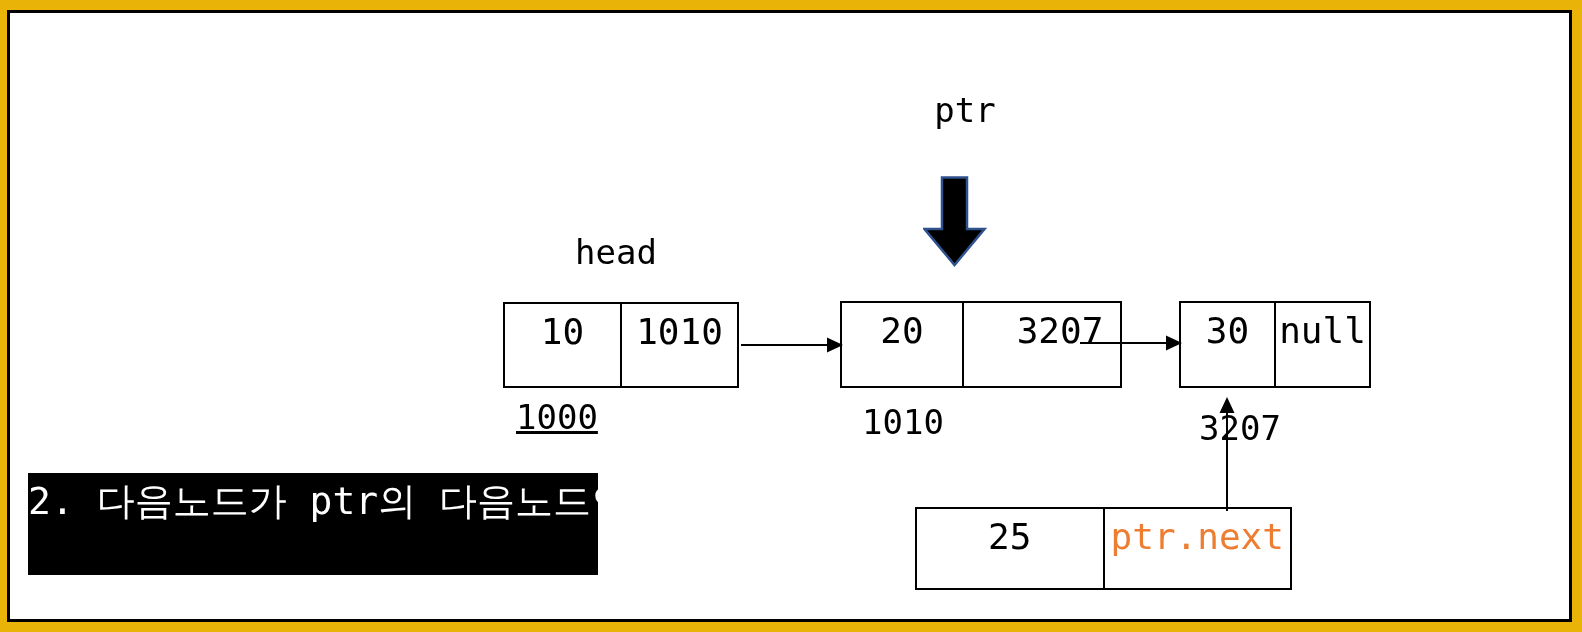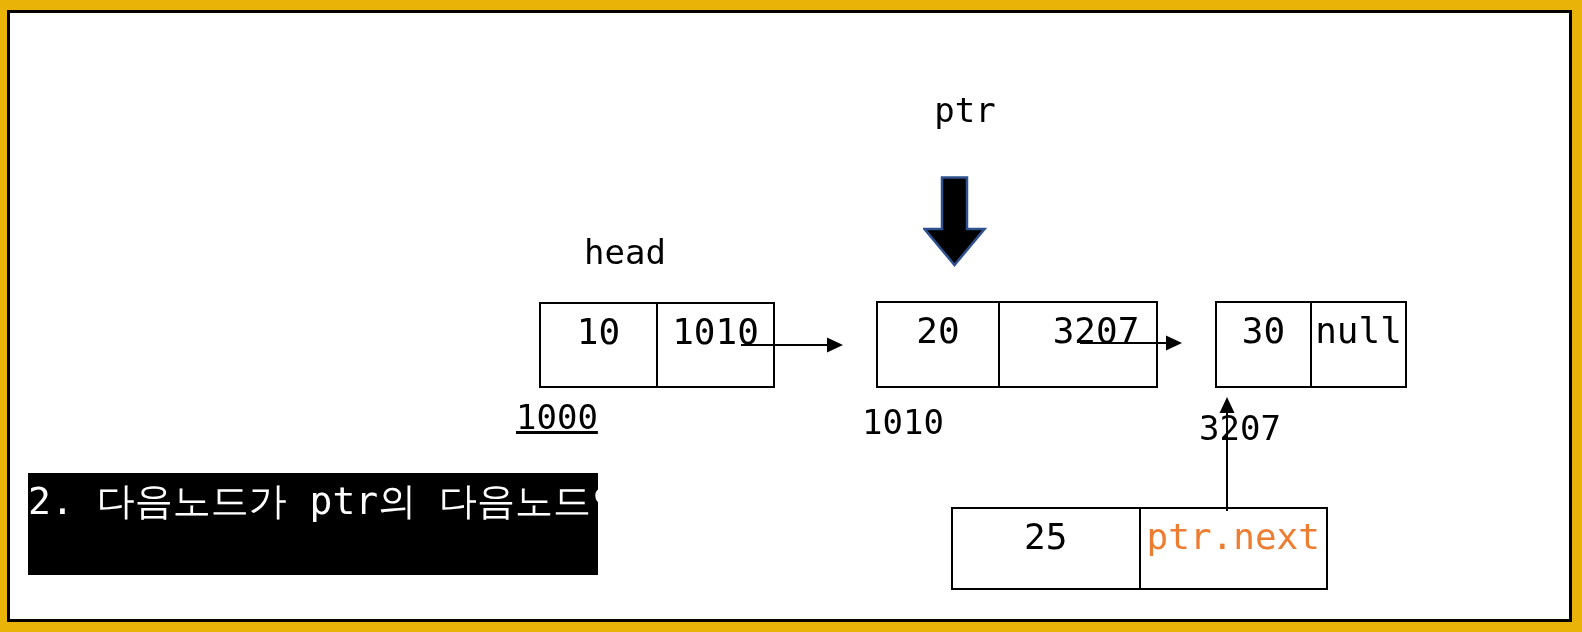--- a/index.html
+++ b/index.html
@@ -34,34 +34,33 @@
   .ptr-label {
     left: 920px;
     top: 90px;
     width: 90px;
     text-align: center;
   }
   .head-label {
     left: 575px;
     top: 232px;
     width: 100px;
-    text-align: center;
+    text-align: left;
   }
   .block-arrow {
     position: absolute;
     left: 923px;
     top: 176px;
   }
   .node {
     position: absolute;
     display: flex;
     border: 2.5px solid #000000;
     background: #ffffff;
     box-sizing: border-box;
-    margin-left: 36px;
   }
   .node-1 { left: 503px; top: 302px; width: 236px; height: 86px; }
   .node-2 { left: 840px; top: 301px; width: 282px; height: 87px; gap: 36px; }
   .node-3 { left: 1179px; top: 301px; width: 192px; height: 87px; }
   .node-new { left: 915px; top: 507px; width: 377px; height: 83px; }
   .cell {
     flex: 1;
     text-align: center;
     padding-top: 7px;
     font-size: 36px;

